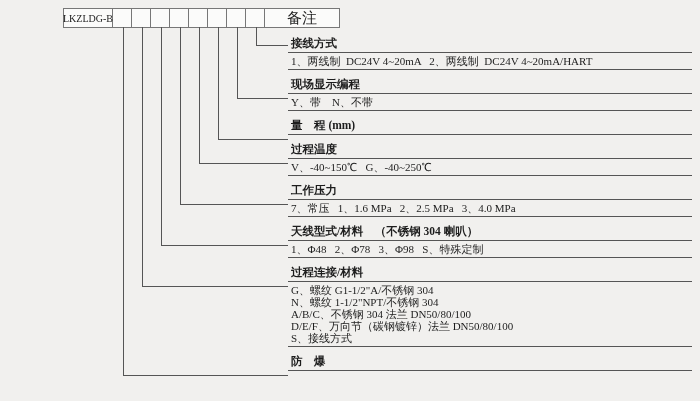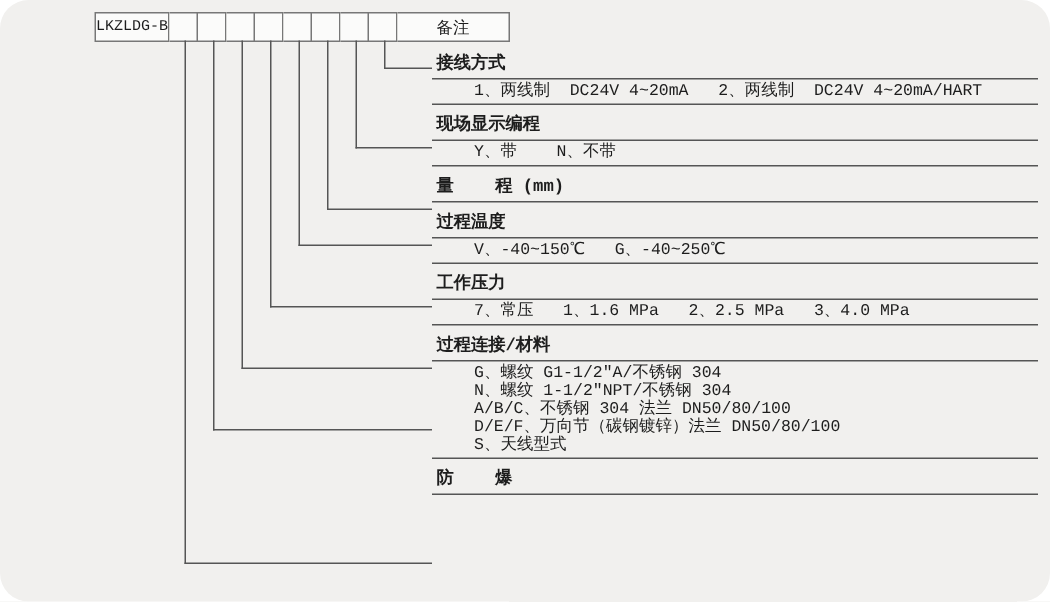--- a/index.html
+++ b/index.html
@@ -1,50 +1,49 @@
 <!DOCTYPE html>
 <html><head>
 <meta charset="utf-8">
 <style>
   html,body{margin:0;padding:0}
   #page{
     position:relative;width:700px;height:401px;
     background:#f1f0ee;overflow:hidden;
-    font-family:Liberation Mono, monospace;
+    font-family:Liberation Serif, serif;
     color:#1d1d1d;
-    border-radius:19px;
   }
   .toprow{
     position:absolute;left:63px;top:8px;height:20px;
     display:flex;align-items:stretch;
   }
   .box{
     box-sizing:border-box;height:20px;background:#fbfbfa;
     border:1px solid #777;border-left:none;
     display:flex;align-items:center;justify-content:center;
   }
   .box.first{border-left:1px solid #777}
   .model-box{width:50px;font-size:10px;letter-spacing:0;white-space:nowrap}
   .code-box{width:19px}
-  .remark-box{width:75px;font-size:11px}
+  .remark-box{width:75px;font-size:15px}
   .sections{
     position:absolute;left:288px;top:36px;width:404px;
     display:flex;flex-direction:column;gap:7px;
   }
   .section{display:block}
   .section-title{
     font-weight:bold;font-size:11.5px;line-height:14px;
     padding:0 0 2px 3px;border-bottom:1px solid #555;
     white-space:pre;
   }
   .section-options{
     border-bottom:1px solid #555;
     padding:2px 0 2px 3px;font-size:11px;
   }
-  .option-line{line-height:12px;white-space:pre;margin-left:25px;}
+  .option-line{line-height:12px;white-space:pre;}
   .vline{position:absolute;width:1px;background:#555}
   .hline{position:absolute;height:1px;background:#555}
 </style>
 </head>
 <body>
 
 <div id="page">
   <div class="toprow">
     <div class="box first model-box">LKZLDG-B</div>
 
@@ -82,27 +81,33 @@
           <div class="option-line">V、-40~150℃   G、-40~250℃</div>
         </div>
       </div>
       <div class="section">
         <div class="section-title">工作压力</div>
         <div class="section-options">
           <div class="option-line">7、常压   1、1.6 MPa   2、2.5 MPa   3、4.0 MPa</div>
         </div>
       </div>
       <div class="section">
+        <div class="section-title">天线型式/材料    （不锈钢 304 喇叭）</div>
+        <div class="section-options">
+          <div class="option-line">1、Φ48   2、Φ78   3、Φ98   S、特殊定制</div>
+        </div>
+      </div>
+      <div class="section">
         <div class="section-title">过程连接/材料</div>
         <div class="section-options">
           <div class="option-line">G、螺纹 G1-1/2"A/不锈钢 304</div>
           <div class="option-line">N、螺纹 1-1/2"NPT/不锈钢 304</div>
           <div class="option-line">A/B/C、不锈钢 304 法兰 DN50/80/100</div>
           <div class="option-line">D/E/F、万向节（碳钢镀锌）法兰 DN50/80/100</div>
-          <div class="option-line">S、天线型式</div>
+          <div class="option-line">S、接线方式</div>
         </div>
       </div>
       <div class="section">
         <div class="section-title">防    爆</div>
       </div>
     </div>
 <div class="vline" style="left: 256px; top: 27px; height: 19px;"></div>
     <div class="hline" style="left: 256px; top: 45px; width: 32px;"></div>
     <div class="vline" style="left: 237px; top: 27px; height: 72px;"></div>
     <div class="hline" style="left: 237px; top: 98px; width: 51px;"></div>

